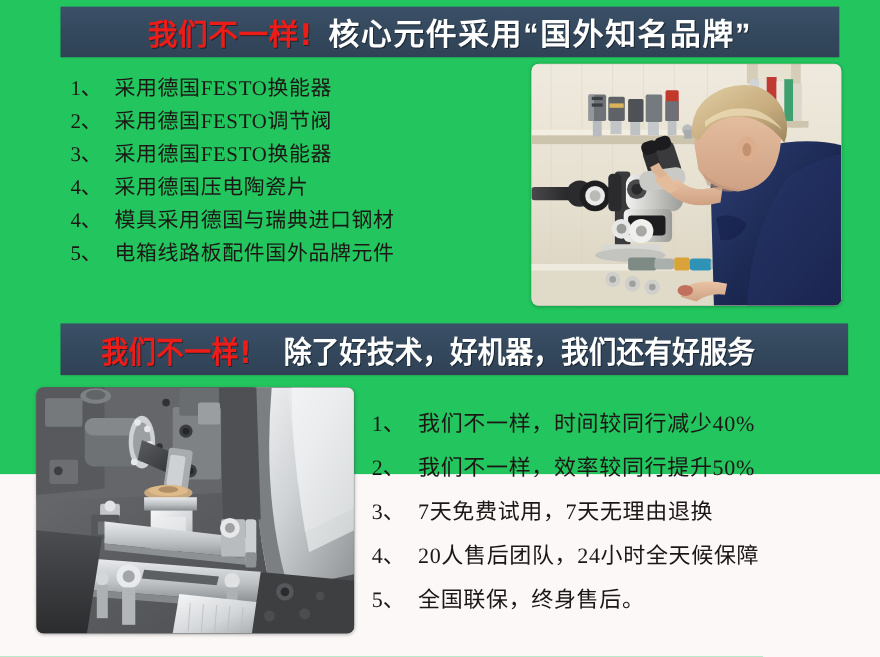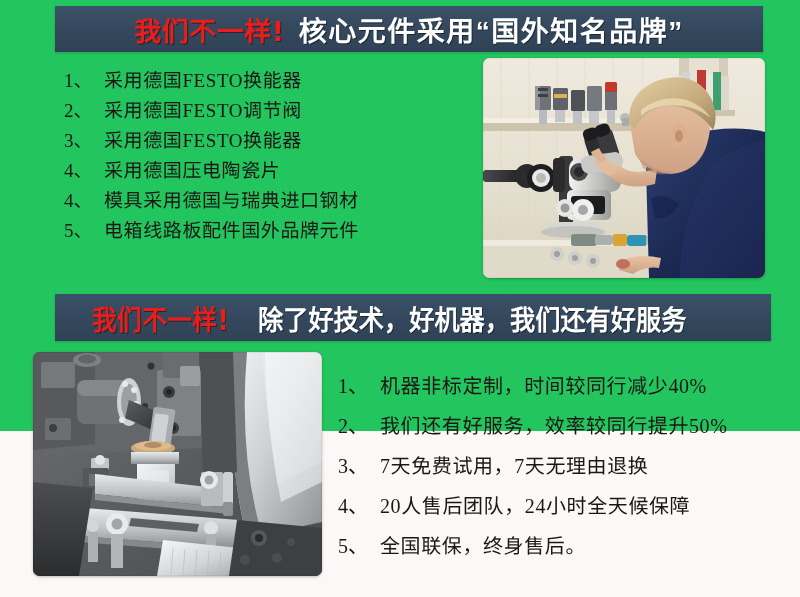--- a/index.html
+++ b/index.html
@@ -482,25 +482,25 @@
       <circle cx="258" cy="190" r="4" fill="#4b4d4f"></circle>
 
       <path d="M228 0 L289 0 L289 110 L244 132 Z" fill="#ffffff" opacity="0.16"></path>
       <rect x="0" y="0" width="289" height="224" fill="none" stroke="rgba(0,0,0,0.12)" stroke-width="1"></rect>
     </svg>
   </div>
 
   <div class="list list-bottom">
     <div class="list-item">
       <span class="li-num">1、</span>
-      <span class="li-text">机器非标定制，时间较同行减少40%</span>
+      <span class="li-text">我们不一样，时间较同行减少40%</span>
     </div>
     <div class="list-item">
       <span class="li-num">2、</span>
-      <span class="li-text">我们还有好服务，效率较同行提升50%</span>
+      <span class="li-text">我们不一样，效率较同行提升50%</span>
     </div>
     <div class="list-item">
       <span class="li-num">3、</span>
       <span class="li-text">7天免费试用，7天无理由退换</span>
     </div>
     <div class="list-item">
       <span class="li-num">4、</span>
       <span class="li-text">20人售后团队，24小时全天候保障</span>
     </div>
     <div class="list-item">

